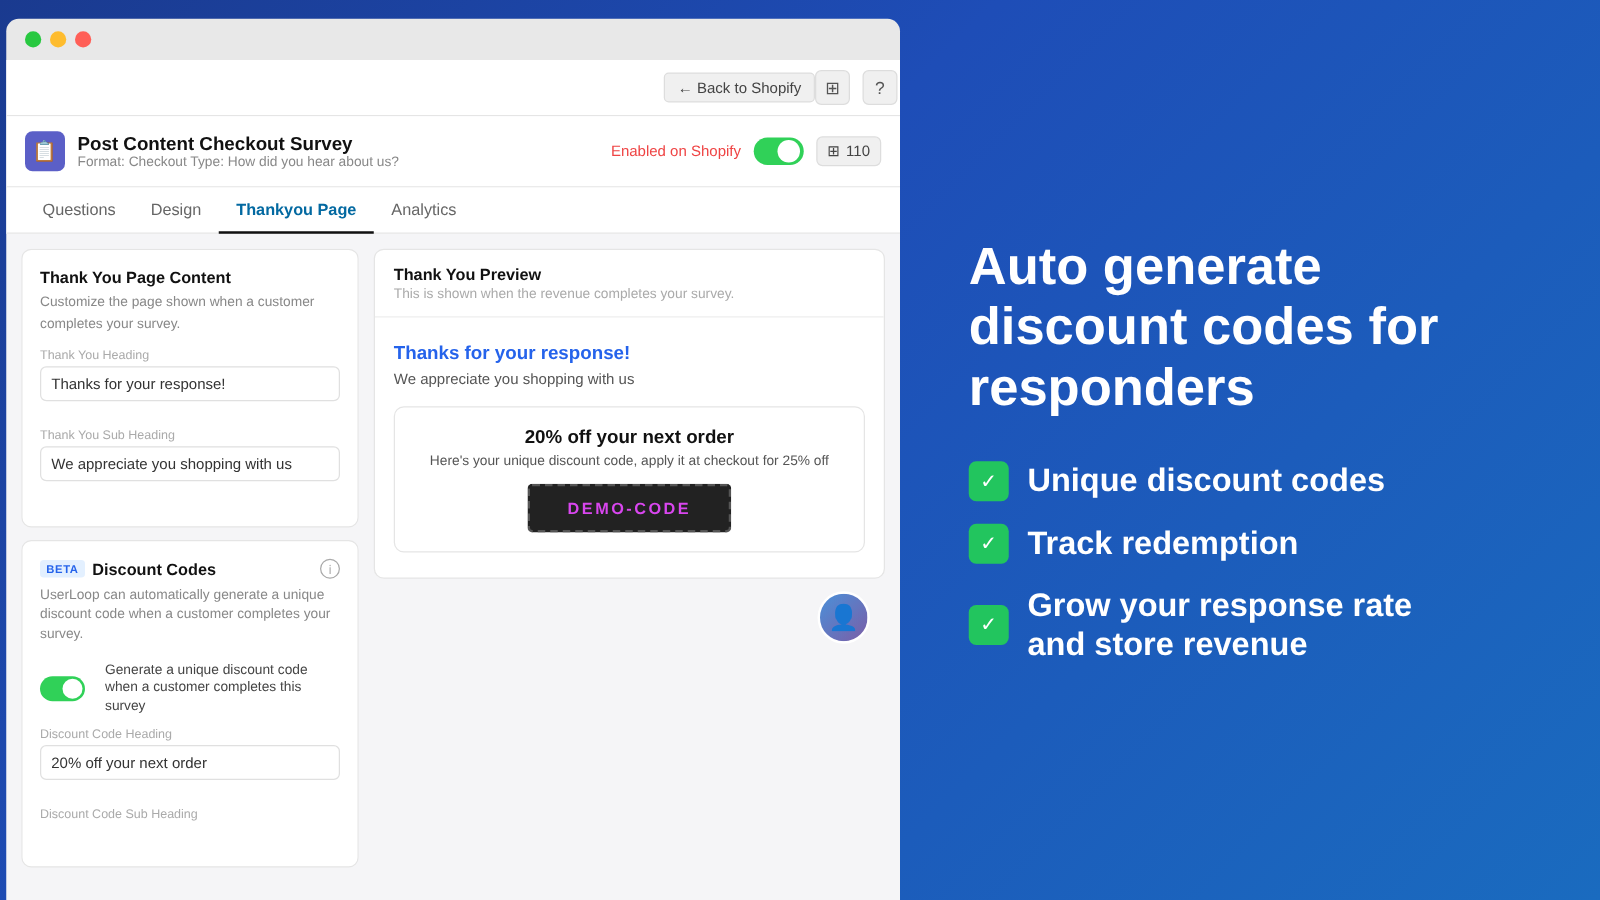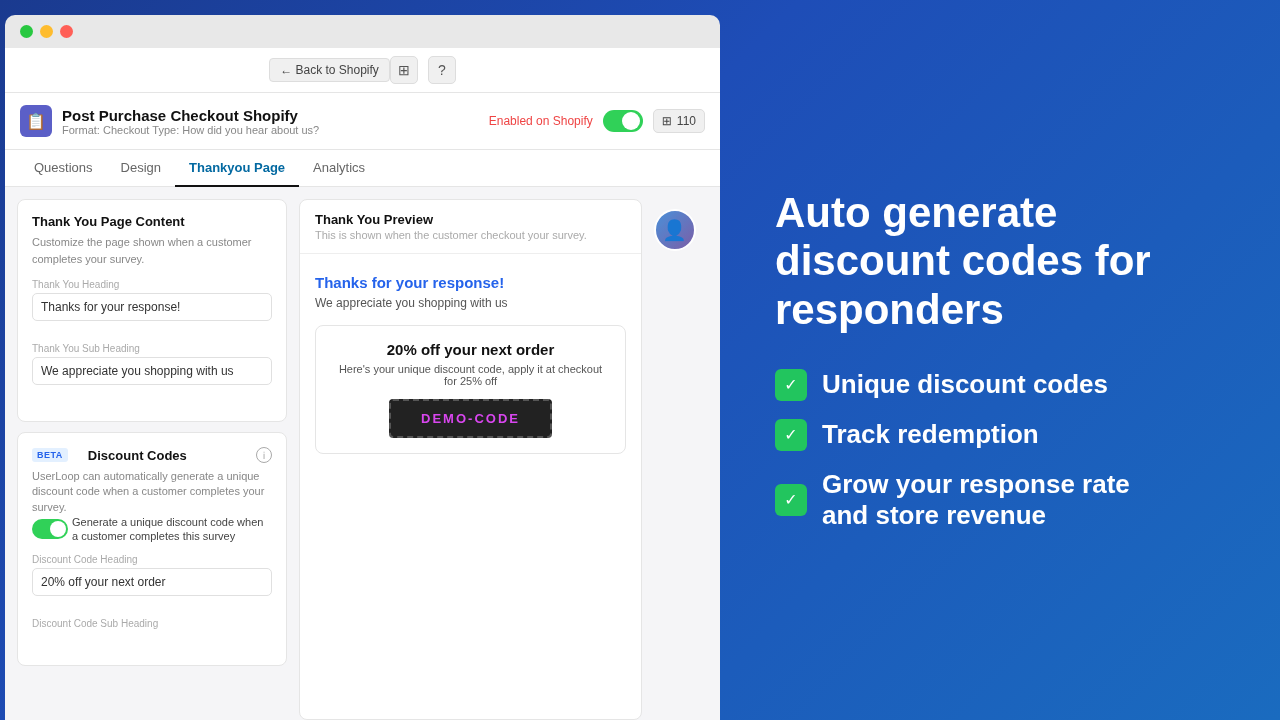--- a/index.html
+++ b/index.html
@@ -52,24 +52,24 @@
       flex: 1;
       margin: 0 5px;
       overflow: hidden;
       display: flex;
       flex-direction: column;
     }
 
     
     .top-bar {
       background: #fff;
-      padding: 8px 27px;
-      display: flex;
-      align-items: center;
-      justify-content: center;
+      padding: 8px 2px;
+      display: flex;
+      align-items: center;
+      justify-content: flex-end;
       border-bottom: 1px solid #e5e5e5;
     }
     .back-btn {
       font-size: 12px;
       color: #444;
       background: #f0f0f0;
       border: 1px solid #ddd;
       border-radius: 4px;
       padding: 4px 10px;
       cursor: pointer;
@@ -252,21 +252,21 @@
     }
     .discount-header {
       display: flex;
       align-items: center;
       justify-content: space-between;
       margin-bottom: 6px;
     }
     .discount-title-row {
       display: flex;
       align-items: center;
-      gap: 20px;
+      gap: 6px;
     }
     .beta-badge {
       background: #e3f0ff;
       color: #2563eb;
       font-size: 9px;
       font-weight: 700;
       padding: 2px 5px;
       border-radius: 3px;
       letter-spacing: 0.5px;
     }
@@ -283,27 +283,27 @@
       color: #aaa;
       font-size: 10px;
       display: flex;
       align-items: center;
       justify-content: center;
       cursor: pointer;
     }
     .discount-desc {
       font-size: 11px;
       color: #888;
-      margin-bottom: 0;
+      margin-bottom: 14px;
       line-height: 1.4;
     }
     .toggle-row {
       display: flex;
       align-items: center;
-      gap: 4px;
+      gap: 16px;
       margin-bottom: 10px;
     }
     .toggle-small {
       width: 36px;
       height: 20px;
       background: #30d158;
       border-radius: 10px;
       position: relative;
       cursor: pointer;
       flex-shrink: 0;
@@ -321,21 +321,21 @@
     .toggle-label {
       font-size: 11px;
       color: #444;
       line-height: 1.3;
     }
 
     
     .preview-panel {
       flex: 1;
       display: flex;
-      flex-direction: row;
+      flex-direction: column;
     }
     .preview-card {
       background: #fff;
       border-radius: 8px;
       border: 1px solid #e5e5e5;
       overflow: hidden;
     }
     .preview-header {
       padding: 12px 15px;
       border-bottom: 1px solid #eee;
@@ -535,21 +535,21 @@
       <div class="top-bar-icons">
         <div class="icon-btn">⊞</div>
         <div class="icon-btn">?</div>
       </div>
     </div>
 
     <div class="survey-header">
       <div class="survey-title-area">
         <div class="survey-icon">📋</div>
         <div class="survey-title-text">
-          <h2>Post Purchase Checkout Shopify</h2>
+          <h2>Post Content Checkout Survey</h2>
           <p>Format: Checkout  Type: How did you hear about us?</p>
         </div>
       </div>
       <div class="survey-controls">
         <span class="enabled-label">Enabled on Shopify</span>
         <div class="toggle"></div>
         <div class="counter-btn">
           <span>⊞</span>
           <span>110</span>
         </div>
@@ -605,21 +605,21 @@
           <div class="form-field">
             <div class="field-label">Discount Code Sub Heading</div>
           </div>
         </div>
       </div>
 
       <div class="preview-panel">
         <div class="preview-card">
           <div class="preview-header">
             <div class="preview-title">Thank You Preview</div>
-            <div class="preview-desc">This is shown when the customer checkout your survey.</div>
+            <div class="preview-desc">This is shown when the revenue completes your survey.</div>
           </div>
           <div class="preview-body">
             <div class="thank-you-heading">Thanks for your response!</div>
             <div class="thank-you-subtext">We appreciate you shopping with us</div>
 
             <div class="discount-preview-box">
               <div class="discount-box-title">20% off your next order</div>
               <div class="discount-box-desc">Here's your unique discount code, apply it at checkout for 25% off</div>
               <div class="demo-code-btn">DEMO-CODE</div>
             </div>

